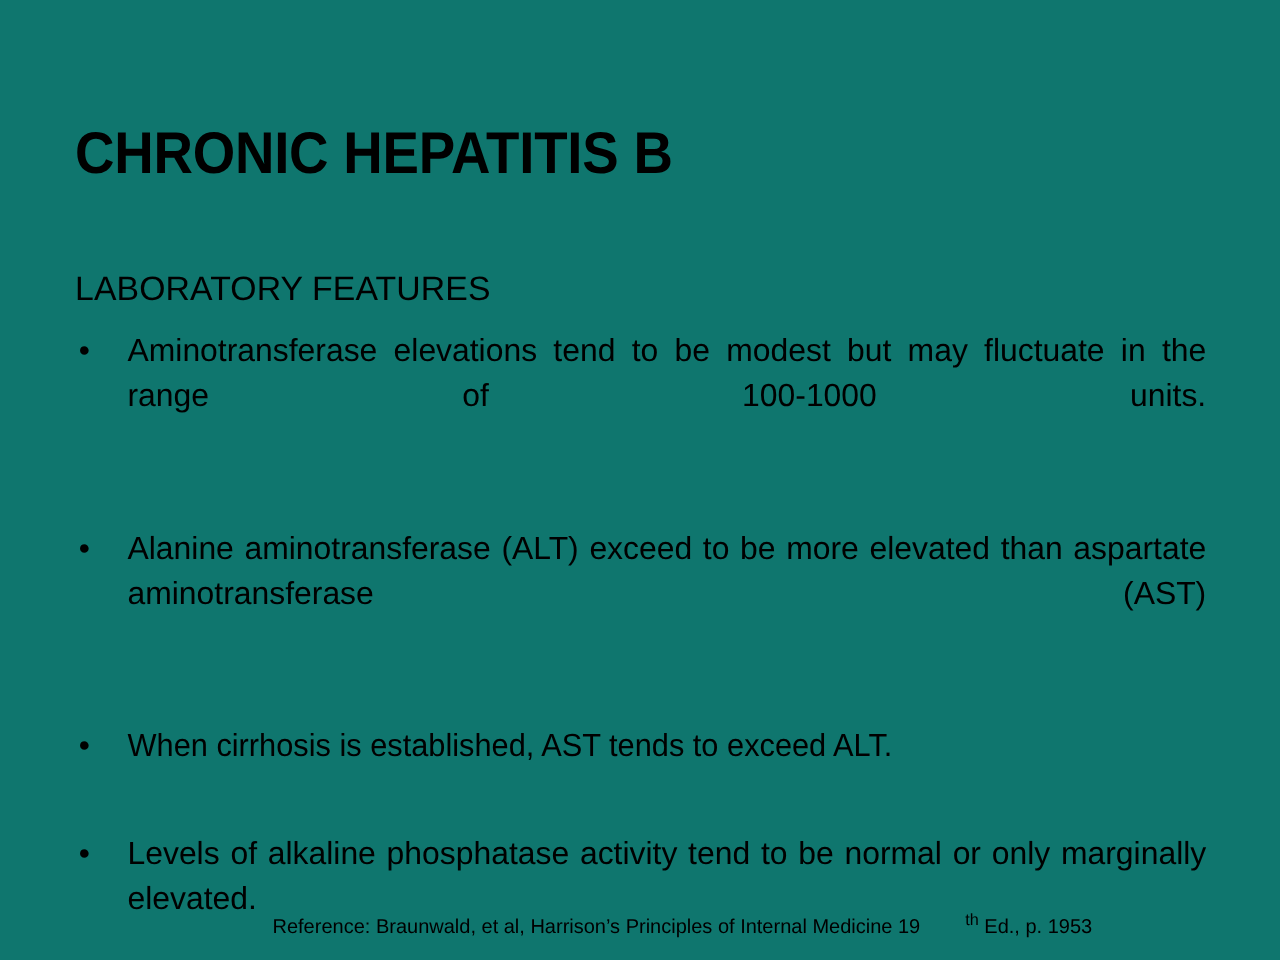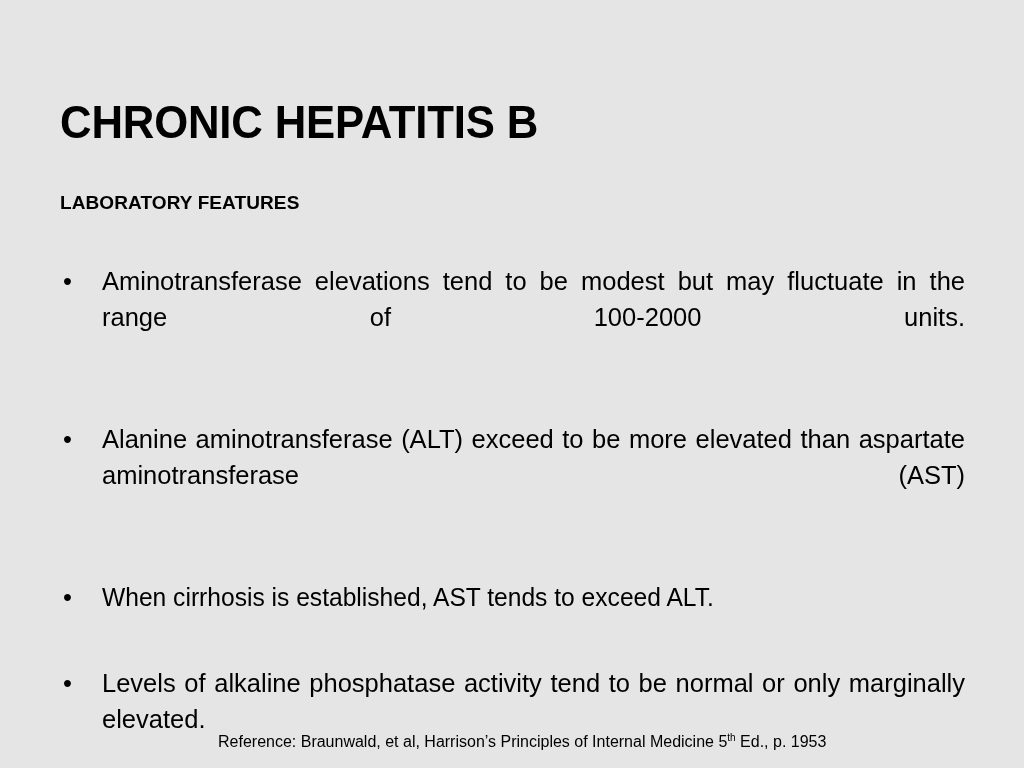--- a/index.html
+++ b/index.html
@@ -13,44 +13,44 @@
     position: relative;
     overflow: hidden;
     font-family: "Liberation Sans", sans-serif;
     color: #000000;
     -webkit-font-smoothing: antialiased;
   }
 
   .slide {
     position: absolute;
     inset: 0;
-    background: #e5e5e5;
+    background: #0f766e;
   }
 
   
   .slide-title {
     position: absolute;
     left: 60px;
     top: 66px;
     font-size: 47px;
     font-weight: 700;
     line-height: 1.08;
     letter-spacing: -0.2px;
     white-space: nowrap;
     transform: scaleX(0.93);
     transform-origin: left center;
   }
 
   
   .subhead {
     position: absolute;
     left: 60px;
-    top: 176px;
-    font-size: 19px;
-    font-weight: 700;
+    top: 194px;
+    font-size: 27px;
+    font-weight: 400;
     letter-spacing: 0.1px;
     white-space: nowrap;
   }
 
   
   .bullet-list {
     position: absolute;
     left: 60px;
     top: 263px;
     width: 905px;
@@ -105,55 +105,56 @@
   
   .reference {
     position: absolute;
     left: 218px;
     top: 731px;
     font-size: 16px;
     line-height: 22px;
     white-space: nowrap;
   }
   .reference sup {
-    font-size: 10px;
+    font-size: 13px;
     vertical-align: 6px;
     line-height: 0;
+    margin-left: 36px;
   }
 </style>
 </head>
 <body>
 
 <div class="slide">
 
   <h1 class="slide-title">CHRONIC HEPATITIS B</h1>
 
   <h2 class="subhead">LABORATORY FEATURES</h2>
 
   <div class="bullet-list">
 
     <div class="bullet-item">
       <span class="bullet-marker">•</span>
-      <span class="bullet-text">Aminotransferase elevations tend to be modest but may fluctuate in the range of 100-2000 units.</span>
+      <span class="bullet-text">Aminotransferase elevations tend to be modest but may fluctuate in the range of 100-1000 units.</span>
     </div>
 
     <div class="bullet-item">
       <span class="bullet-marker">•</span>
       <span class="bullet-text">Alanine aminotransferase (ALT) exceed to be more elevated than aspartate aminotransferase (AST)</span>
     </div>
 
     <div class="bullet-item no-justify tight">
       <span class="bullet-marker">•</span>
       <span class="bullet-text">When cirrhosis is established, AST tends to exceed ALT.</span>
     </div>
 
     <div class="bullet-item">
       <span class="bullet-marker">•</span>
       <span class="bullet-text">Levels of alkaline phosphatase activity tend to be normal or only marginally elevated.</span>
     </div>
 
   </div>
 
   <div class="reference">
-    <span>Reference: Braunwald, et al, Harrison’s Principles of Internal Medicine 5</span><sup>th</sup><span> Ed., p. 1953</span>
+    <span>Reference: Braunwald, et al, Harrison’s Principles of Internal Medicine 19</span><sup>th</sup><span> Ed., p. 1953</span>
   </div>
 
 </div>
 
 </body></html>

